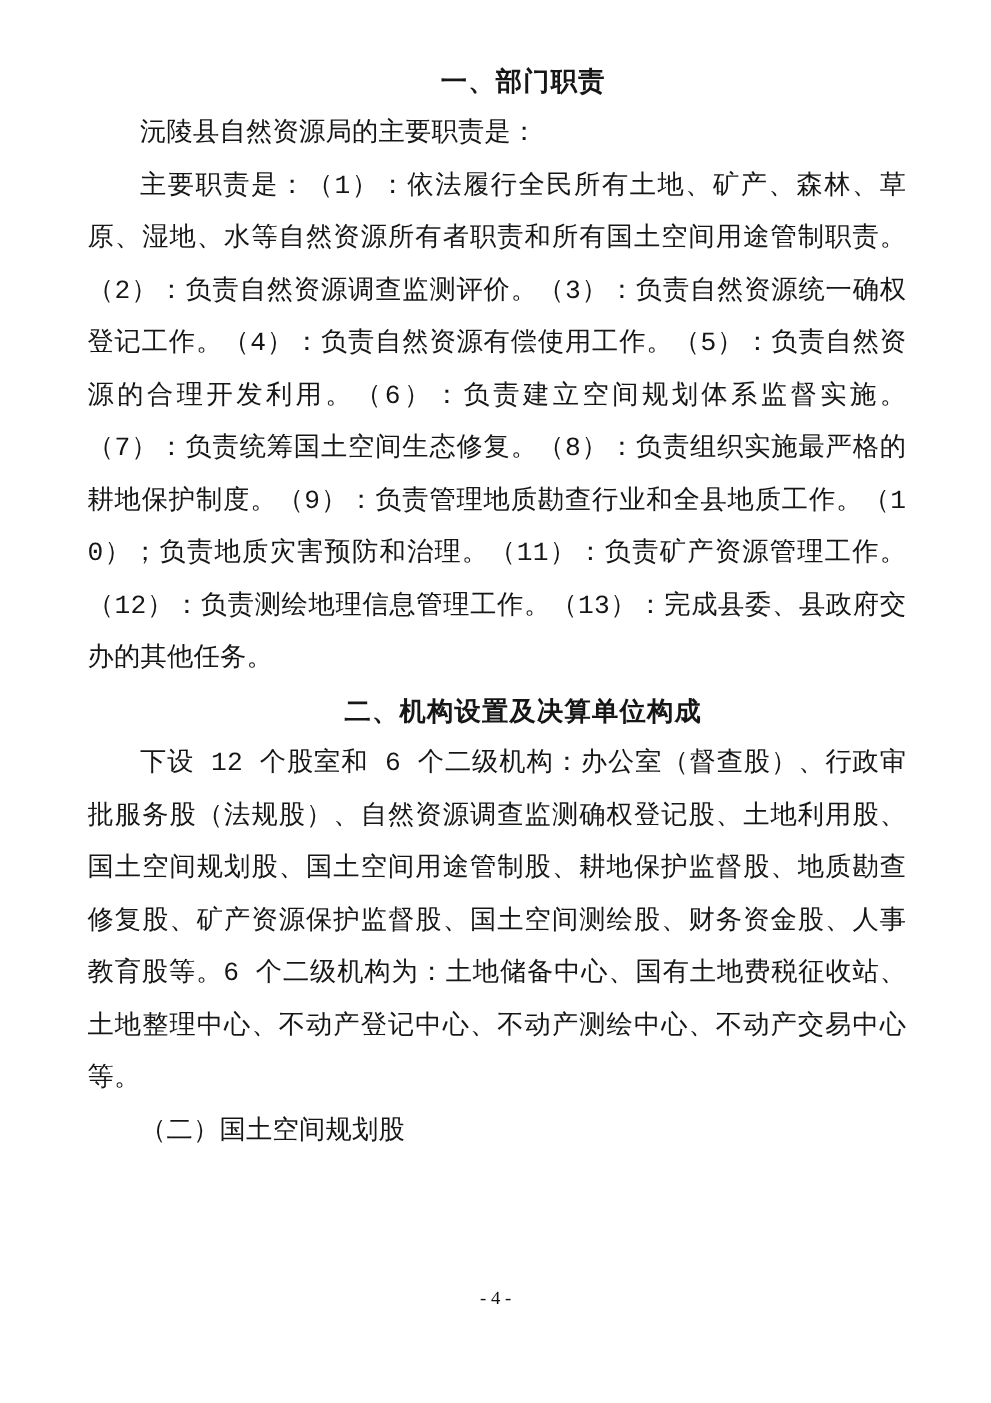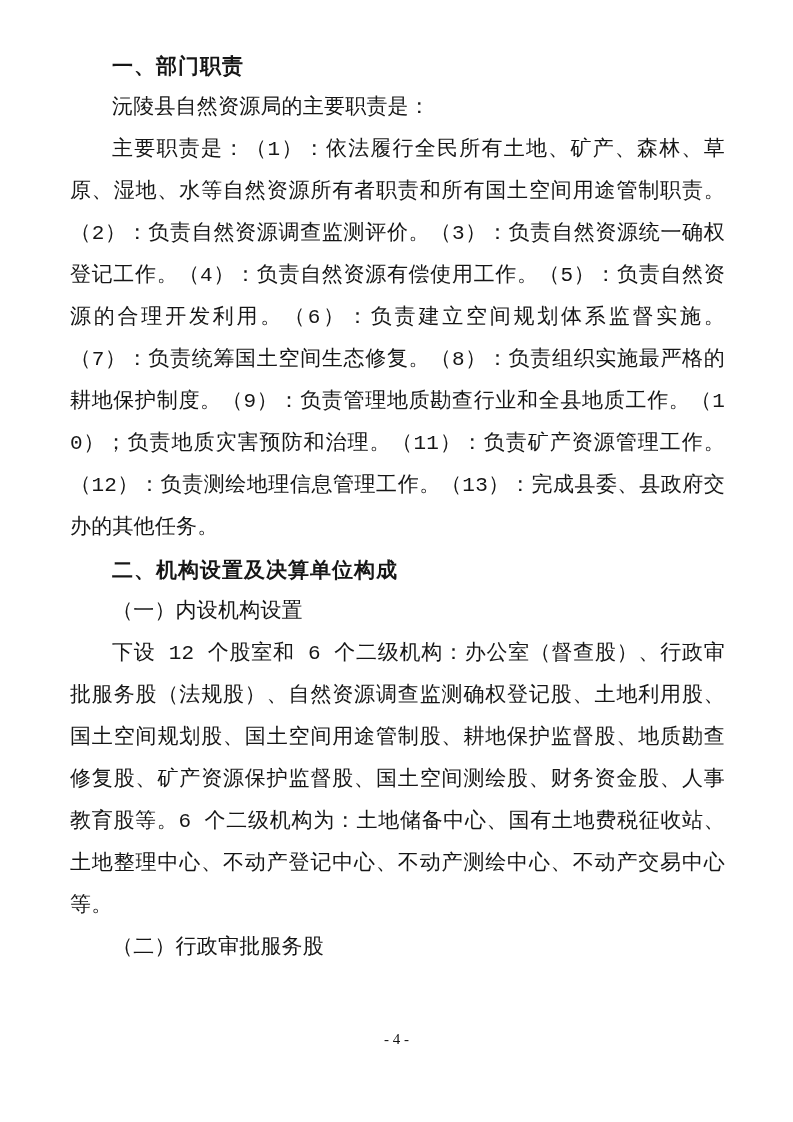--- a/index.html
+++ b/index.html
@@ -30,21 +30,21 @@
     line-height: 42px;
     text-align: justify;
     text-justify: inter-ideograph;
     text-indent: 2em;
     word-break: break-all;
     letter-spacing: 0.2px;
   }
   .para.heading {
     font-family: "Liberation Sans", "DejaVu Sans", sans-serif;
     font-weight: 700;
-    text-align: left;
+    text-align: center;
     letter-spacing: 1px;
   }
   .footer {
     position: absolute;
     top: 1028px;
     left: 0;
     width: 793px;
     text-align: center;
     font-family: "Liberation Serif", "DejaVu Serif", serif;
     font-size: 15px;
@@ -54,19 +54,18 @@
 </style>
 </head>
 <body>
 
 <div class="page">
   <div class="content">
     <p class="para heading">一、部门职责</p>
     <p class="para">沅陵县自然资源局的主要职责是：</p>
     <p class="para">主要职责是：（1）：依法履行全民所有土地、矿产、森林、草原、湿地、水等自然资源所有者职责和所有国土空间用途管制职责。（2）：负责自然资源调查监测评价。（3）：负责自然资源统一确权登记工作。（4）：负责自然资源有偿使用工作。（5）：负责自然资源的合理开发利用。（6）：负责建立空间规划体系监督实施。（7）：负责统筹国土空间生态修复。（8）：负责组织实施最严格的耕地保护制度。（9）：负责管理地质勘查行业和全县地质工作。（10）；负责地质灾害预防和治理。（11）：负责矿产资源管理工作。（12）：负责测绘地理信息管理工作。（13）：完成县委、县政府交办的其他任务。</p>
     <p class="para heading">二、机构设置及决算单位构成</p>
-    <p class="para">（一）内设机构设置</p>
     <p class="para">下设 12 个股室和 6 个二级机构：办公室（督查股）、行政审批服务股（法规股）、自然资源调查监测确权登记股、土地利用股、国土空间规划股、国土空间用途管制股、耕地保护监督股、地质勘查修复股、矿产资源保护监督股、国土空间测绘股、财务资金股、人事教育股等。6 个二级机构为：土地储备中心、国有土地费税征收站、土地整理中心、不动产登记中心、不动产测绘中心、不动产交易中心等。</p>
-    <p class="para">（二）行政审批服务股</p>
+    <p class="para">（二）国土空间规划股</p>
   </div>
 
   <div class="footer">- 4 -</div>
 </div>
 
 </body></html>

